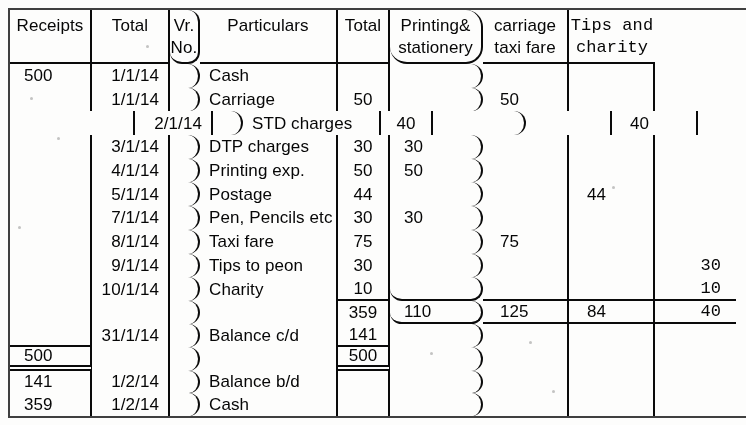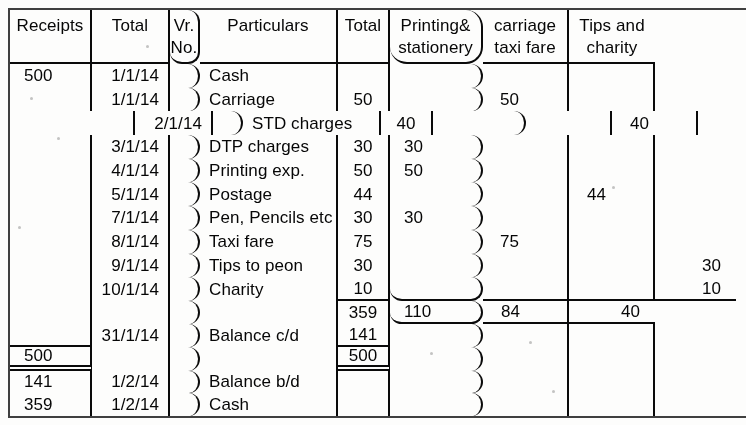--- a/index.html
+++ b/index.html
@@ -17,21 +17,21 @@
   .cell.c8{border-right:none;}
   
   .c0{padding-left:14px;}
   .c1{justify-content:flex-end;padding-right:9px;}
   .c2{justify-content:center;border-radius:12px;}
   .c3{padding-left:9px;}
   .c4{justify-content:center;}
   .c5{padding-left:14px;border-radius:17px;}
   .c6{padding-left:17px;}
   .c7{padding-left:18px;}
-  .c8{justify-content:flex-end;padding-right:15px;}
+  .c8{justify-content:flex-end;padding-right:15px;font-family:Liberation Mono, monospace;}
   
   .hcell{
     flex-direction:column;justify-content:flex-start;align-items:center;
     padding:5px 0 0 0;line-height:22px;border-bottom:2px solid #0a0a0a;
   }
   .hcell span{display:block;text-align:center;}
   
   .bb{border-bottom:2px solid #0a0a0a;}
   .bbd{border-bottom:6px double #0a0a0a;}
   
@@ -182,20 +182,21 @@
         <div class="cell c7 bb"></div>
         <div class="cell c8 bb">10</div>
       </div>
       <div class="row" style="height: 23px;">
         <div class="cell c0"></div>
         <div class="cell c1"></div>
         <div class="cell c2"></div>
         <div class="cell c3"></div>
         <div class="cell c4">359</div>
         <div class="cell c5 bb">110</div>
+        <div class="cell c6 bb">125</div>
         <div class="cell c7 bb">84</div>
         <div class="cell c8 bb">40</div>
       </div>
       <div class="row" style="height: 23px;">
         <div class="cell c0 bb"></div>
         <div class="cell c1">31/1/14</div>
         <div class="cell c2"></div>
         <div class="cell c3">Balance c/d</div>
         <div class="cell c4 bb">141</div>
         <div class="cell c5"></div>

